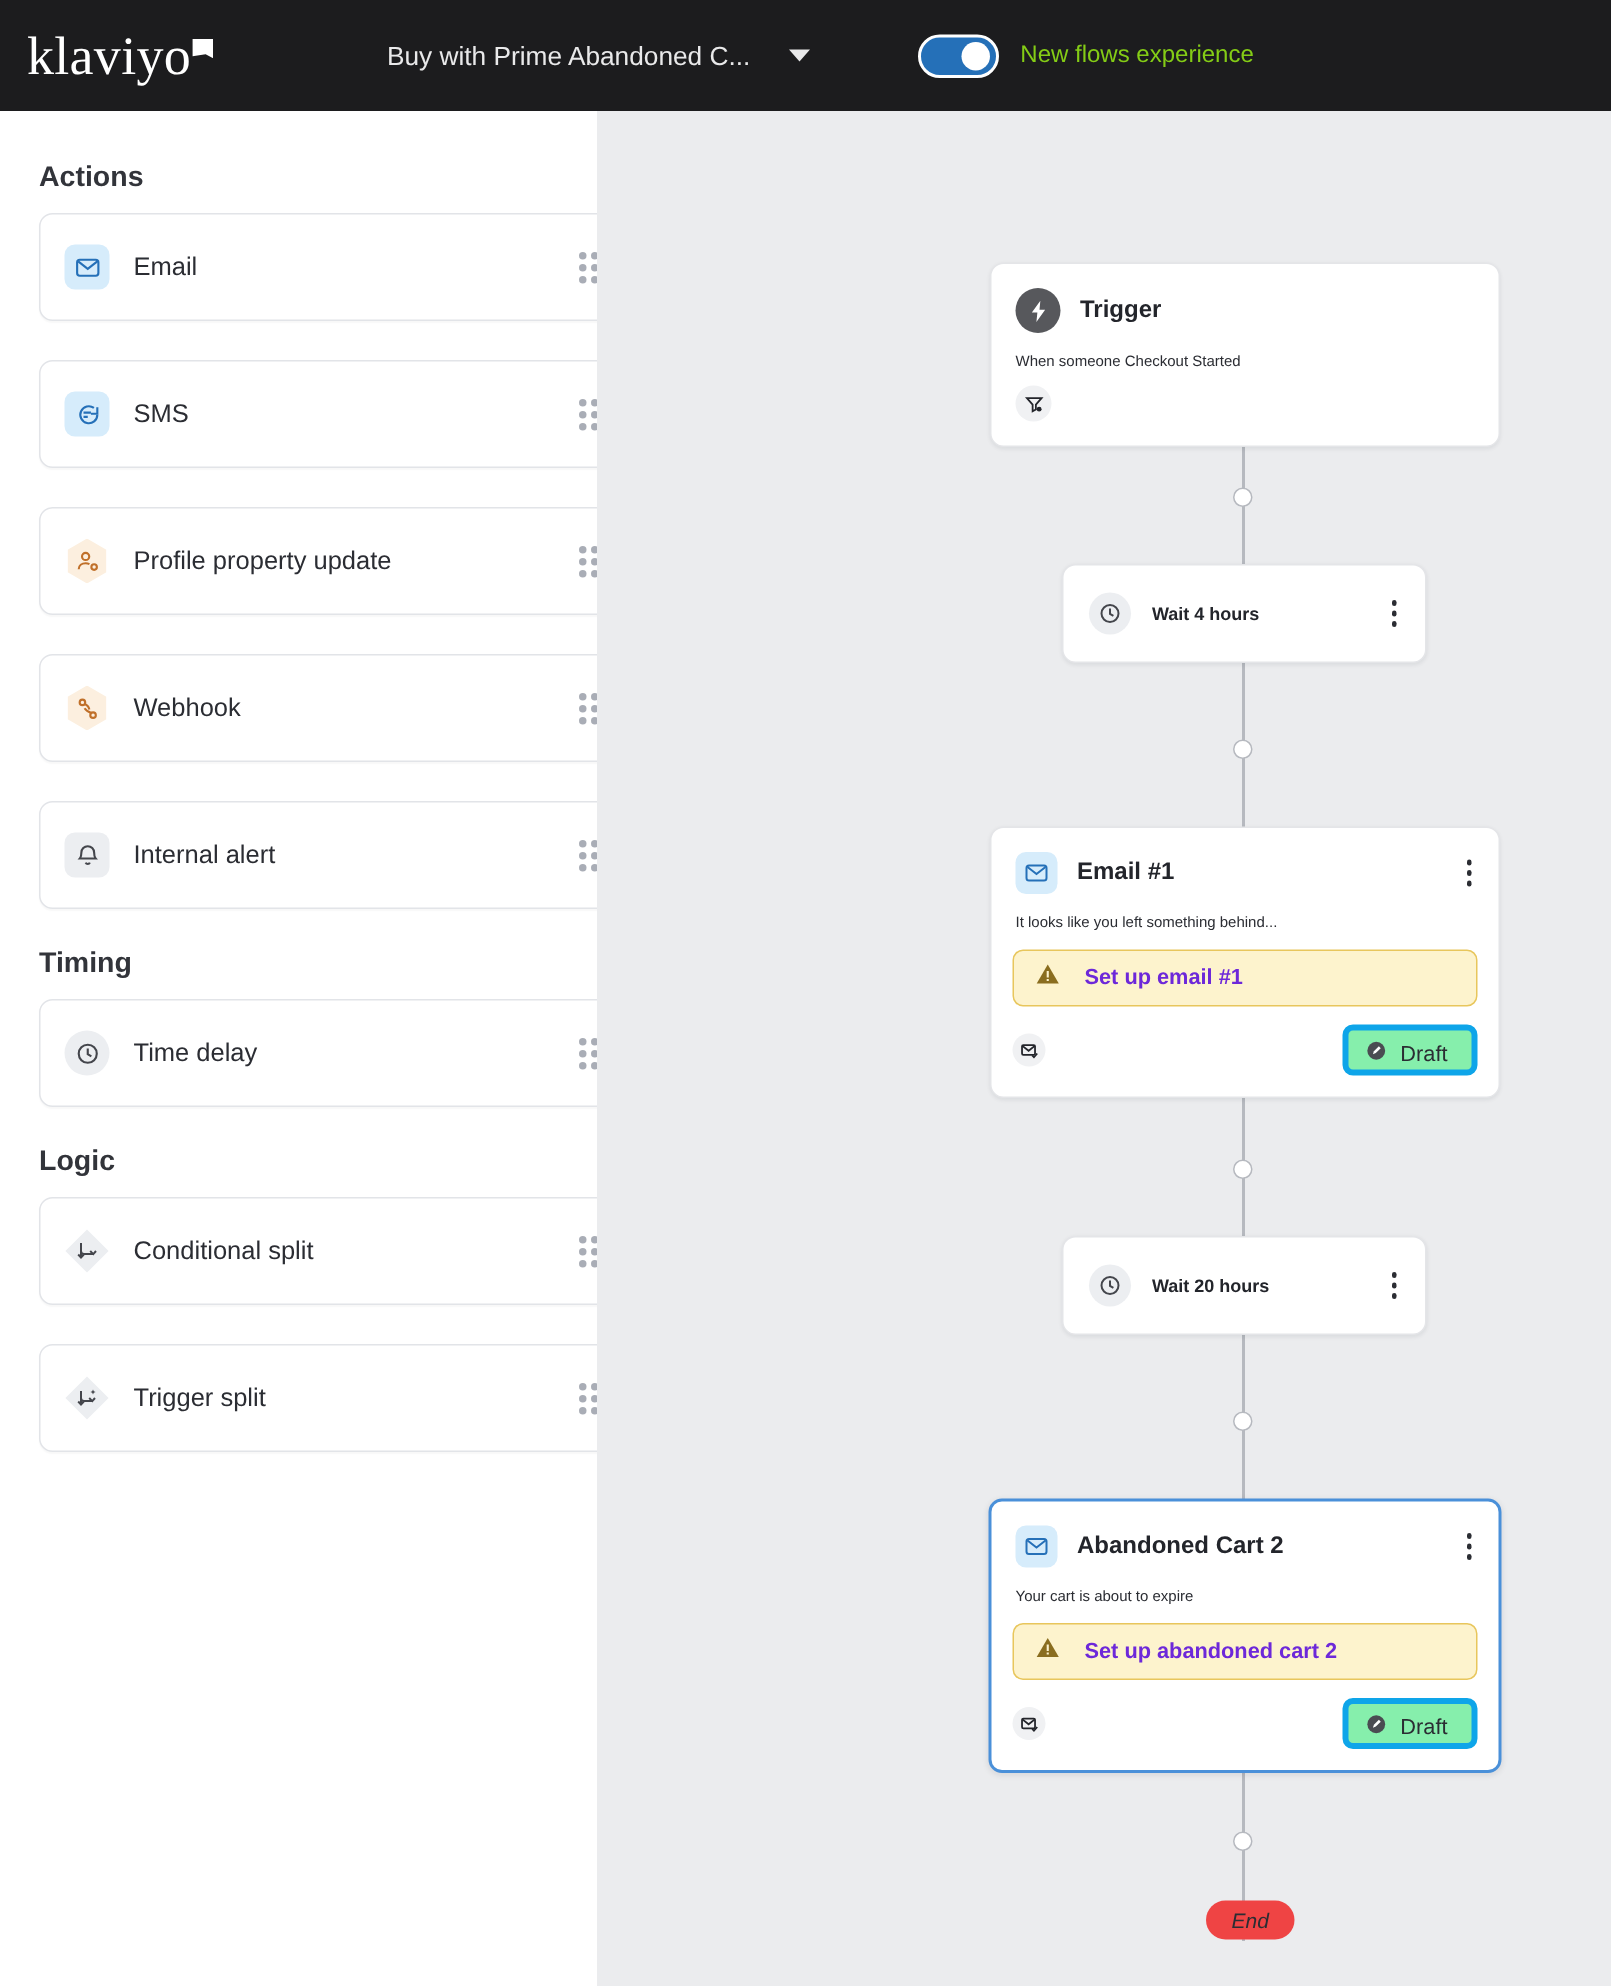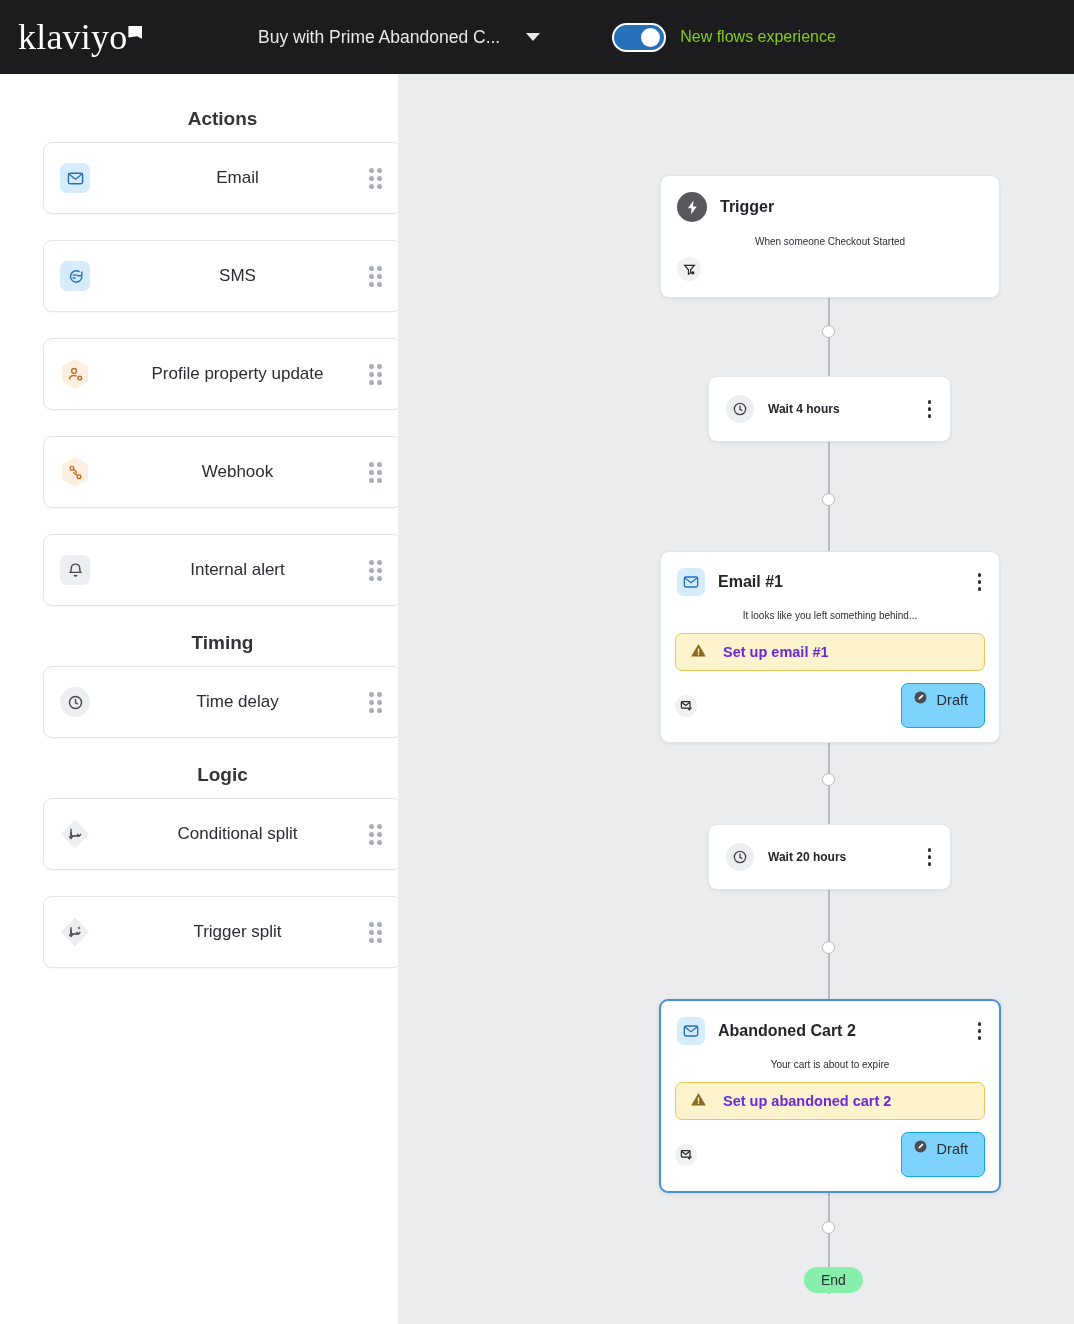--- a/index.html
+++ b/index.html
@@ -2,21 +2,21 @@
 <html><head>
 <meta charset="utf-8">
 <style>
   * { box-sizing: border-box; margin: 0; padding: 0; }
   html, body {
     width: 1074px; height: 1324px;
     font-family: "Liberation Sans", sans-serif;
     background: #fff;
     overflow: hidden;
   }
-  .app { position: relative; width: 1074px; height: 1324px; text-align: center; }
+  .app { position: relative; width: 1074px; height: 1324px; }
 
   
   .topbar {
     position: absolute; top: 0; left: 0;
     width: 1074px; height: 74px;
     background: #1c1c1e;
     display: flex; align-items: center;
   }
   .logo-wrap {
     display: flex; align-items: flex-start;
@@ -60,21 +60,21 @@
     background: #fff;
   }
   .toggle-label { font-size: 16px; color: #84cc16; white-space: nowrap; }
 
   
   .sidebar {
     position: absolute; top: 74px; left: 0;
     width: 446px; height: 1250px;
     background: #fff;
     border-right: 1.5px solid #8a8d93;
-    padding: 0 43px;
+    padding: 0 26px;
   }
   .section-title {
     font-size: 19px; font-weight: bold; color: #32343a;
     margin-top: 20px; margin-bottom: 12px;
   }
   .section-title.first { margin-top: 34px; }
   .palette-card {
     height: 72px; border: 1px solid #e2e4e8; border-radius: 9px;
     background: #fff; display: flex; align-items: center;
     padding: 0 16px; margin-bottom: 26px; cursor: grab;
@@ -146,22 +146,22 @@
   .card-foot {
     display: flex; align-items: center; justify-content: space-between;
     padding: 12px 14px 14px 14px;
   }
   .mail-chip {
     width: 22px; height: 22px; border-radius: 50%; background: #f0f1f3;
     display: flex; align-items: center; justify-content: center;
   }
   .draft {
     display: flex; align-items: center; gap: 9px;
-    background: #7dd3fc; border: 1px solid #0ea5e9; border-radius: 7px;
-    padding: 6px 16px 18px 11px; cursor: pointer;
+    background: #86efac; border: 4px solid #0ea5e9; border-radius: 7px;
+    padding: 6px 16px 0 11px; cursor: pointer;
   }
   .draft-text { font-size: 14.5px; color: #2b2d33; }
 
   .wait-card {
     display: flex; align-items: center;
     padding: 0 17px; height: 66px;
   }
   .wait-icon {
     width: 28px; height: 28px; border-radius: 50%; background: #eceef1;
     display: flex; align-items: center; justify-content: center; flex: none;
@@ -178,22 +178,22 @@
     margin: 10px 0 0 16px;
   }
 
   
   .line { position: absolute; width: 1.5px; background: #b6b9bf; }
   .dot {
     position: absolute; width: 13px; height: 13px; border-radius: 50%;
     background: #fff; border: 1.5px solid #b6b9bf; cursor: pointer;
   }
   .end-pill {
-    position: absolute; background: #86efac; border-radius: 13px;
-    padding: 5px 17px; font-size: 14px; color: #2b2d33;
+    position: absolute; background: #ef4444; border-radius: 13px;
+    padding: 5px 17px; font-size: 14px; color: #2b2d33; font-style: italic;
   }
 </style>
 </head>
 <body>
 
 <div class="app">
 
   <div class="topbar">
     <div class="logo-wrap">
       <span class="logo-text">klaviyo</span>

